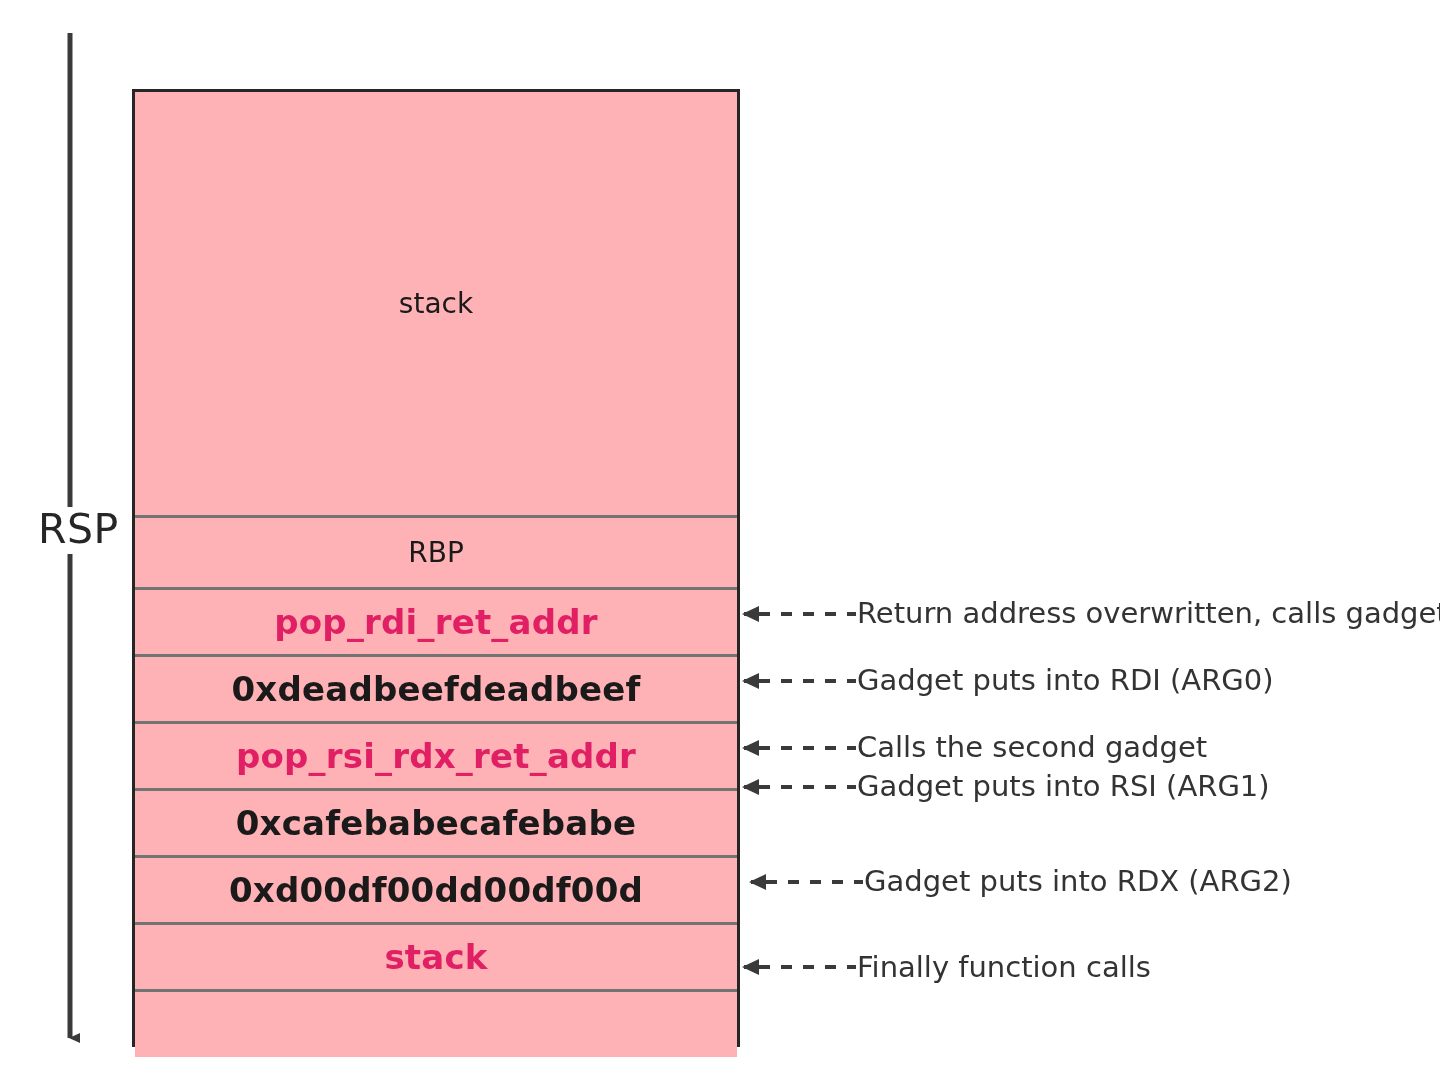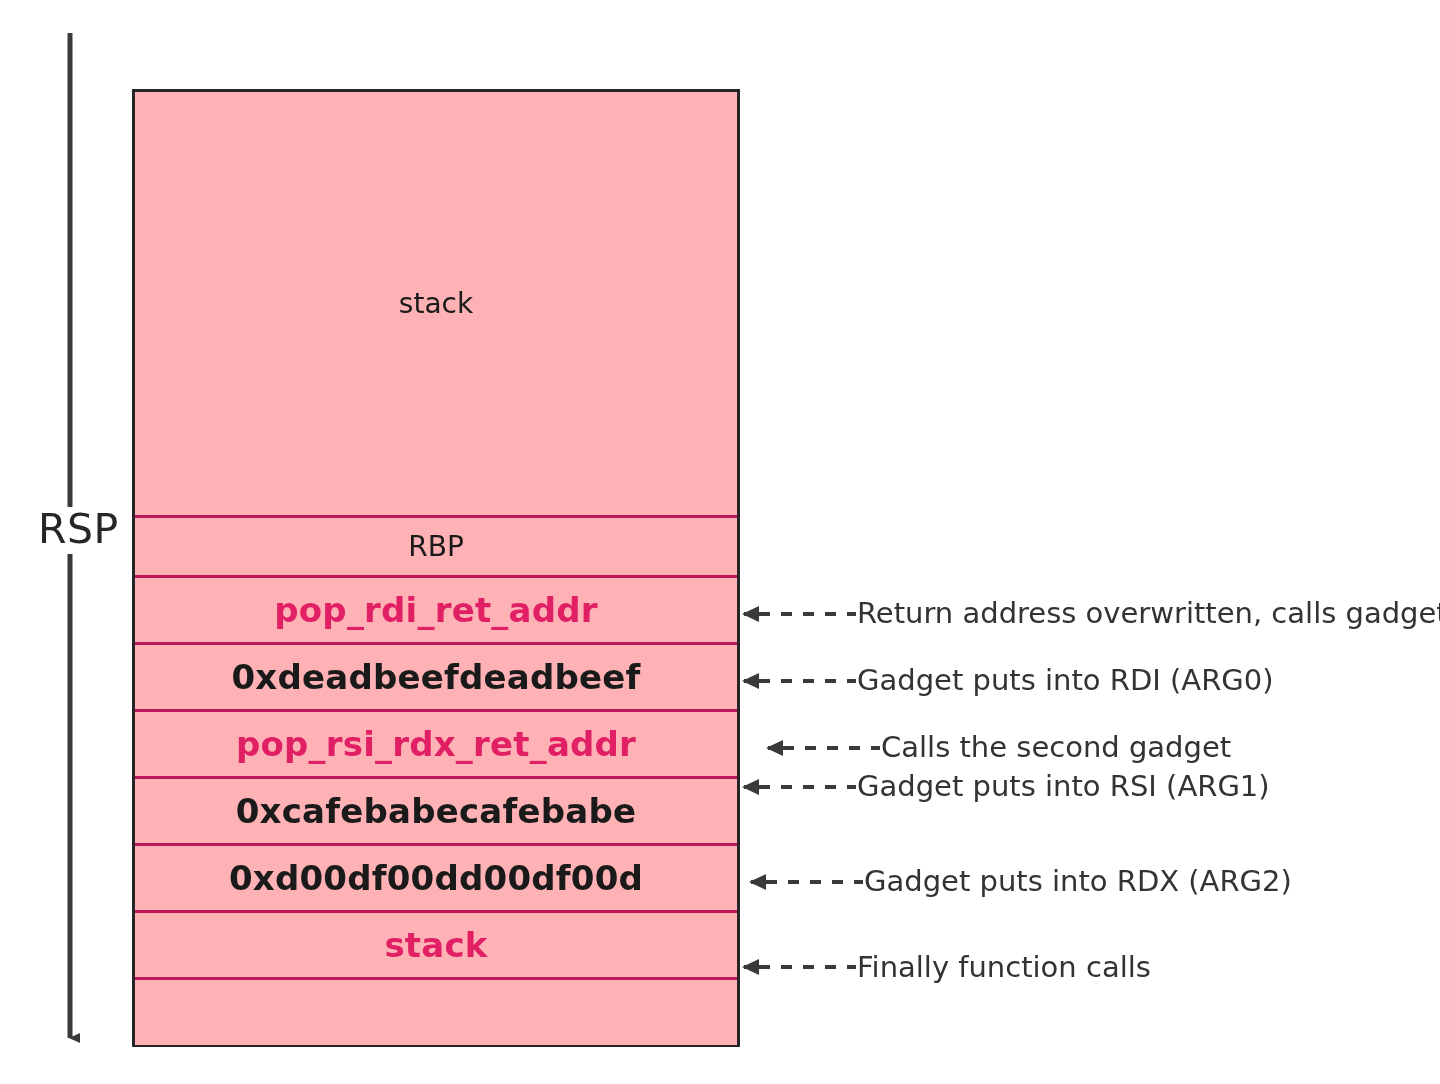--- a/index.html
+++ b/index.html
@@ -54,27 +54,27 @@
     box-sizing: border-box;
     background: #ffb2b5;
   }
   .stack-row {
     position: relative;
     box-sizing: border-box;
     background: #ffb2b5;
     display: flex;
     align-items: center;
     justify-content: center;
-    border-bottom: 3px solid #be185d;
+    border-bottom: 3px solid #737373;
     color: #1a1a1a;
   }
   .stack-row:last-child { border-bottom: none; }
 
   .row-stack   { height: 426px; }
-  .row-rbp     { height: 60px; }
+  .row-rbp     { height: 72px; }
   .row-slot    { height: 67px; }
   .row-tail    { height: 65px; }
 
   .cell-text {
     font-size: 34px;
     line-height: 1;
     white-space: nowrap;
   }
   .cell-text.plain {
     font-weight: 400;
@@ -190,21 +190,21 @@
 
     <div class="annotation" style="top:558px;">
       <svg class="ann-connector" width="118" height="30" viewBox="0 0 118 30">
         <path d="M4,15 L17,15" stroke="#3a3a3a" stroke-width="4" fill="none"></path>
         <path d="M2,15 L19,7 L19,23 Z" fill="#3a3a3a"></path>
         <path d="M19,15 L116,15" stroke="#3a3a3a" stroke-width="4" fill="none" stroke-dasharray="11 11"></path>
       </svg>
       <span class="ann-text">Gadget puts into RDI (ARG0)</span>
     </div>
 
-    <div class="annotation" style="top:625px;margin-left:24px;">
+    <div class="annotation" style="top:625px;">
       <svg class="ann-connector" width="118" height="30" viewBox="0 0 118 30">
         <path d="M4,15 L17,15" stroke="#3a3a3a" stroke-width="4" fill="none"></path>
         <path d="M2,15 L19,7 L19,23 Z" fill="#3a3a3a"></path>
         <path d="M19,15 L116,15" stroke="#3a3a3a" stroke-width="4" fill="none" stroke-dasharray="11 11"></path>
       </svg>
       <span class="ann-text">Calls the second gadget</span>
     </div>
 
     <div class="annotation" style="top:664px;">
       <svg class="ann-connector" width="118" height="30" viewBox="0 0 118 30">

